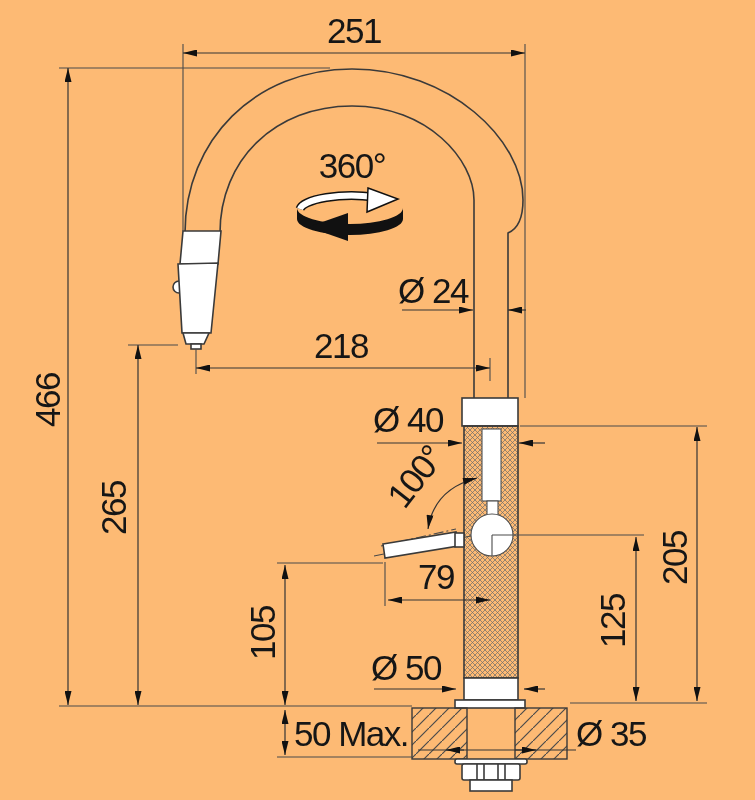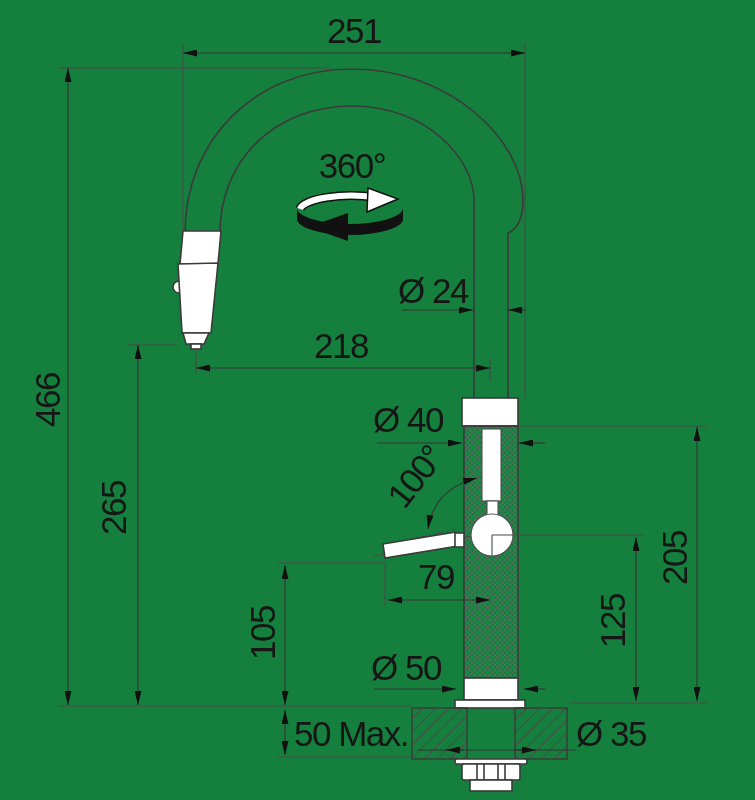--- a/index.html
+++ b/index.html
@@ -1,16 +1,16 @@
 <!DOCTYPE html>
 <html><head>
 <meta charset="utf-8">
 <style>
   html,body{margin:0;padding:0;background:#ffffff;}
-  #stage{position:relative;width:755px;height:800px;background:#15803d;overflow:hidden;
+  #stage{position:relative;width:755px;height:800px;background:#fdba74;overflow:hidden;
          font-family:"Liberation Sans", sans-serif;}
   svg{position:absolute;left:0;top:0;}
   text{fill:#161616;font-family:"Liberation Sans", sans-serif;font-size:35px;letter-spacing:-1.5px;}
   .outline{stroke:#3a3a3a;stroke-width:1.6;fill:none;}
   .outlineW{stroke:#3a3a3a;stroke-width:1.6;fill:#ffffff;}
   .dim{stroke:#353535;stroke-width:1.2;fill:none;}
   .ext{stroke:#4a4a4a;stroke-width:1.1;fill:none;}
   .inner{stroke:#4f4f4f;stroke-width:1.1;fill:#ffffff;}
   .phantom{stroke:#4a4a4a;stroke-width:1.1;fill:none;stroke-dasharray:10 3 2 3;}
 </style>

